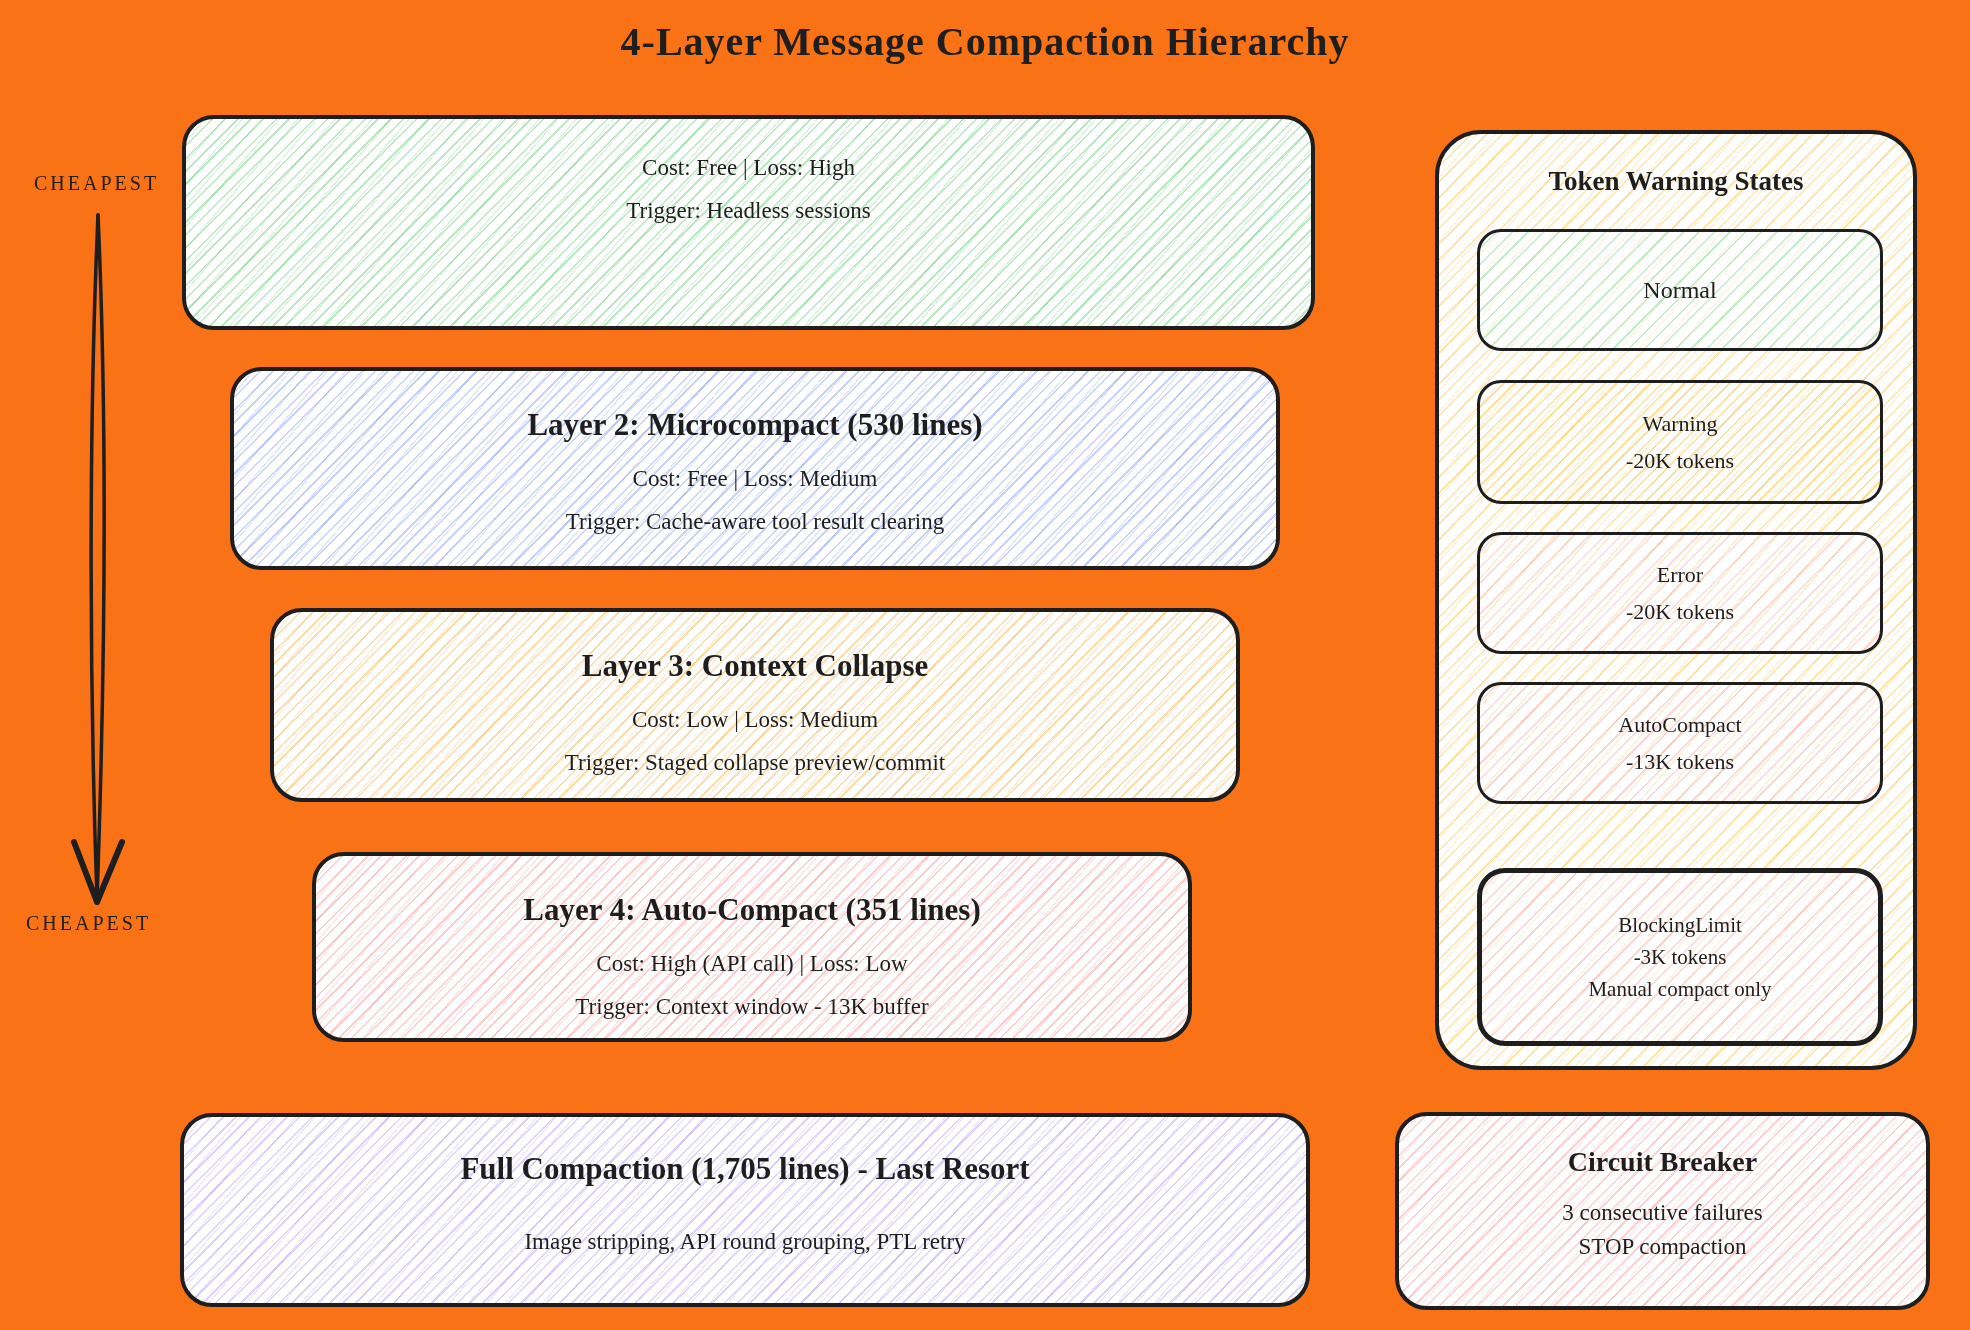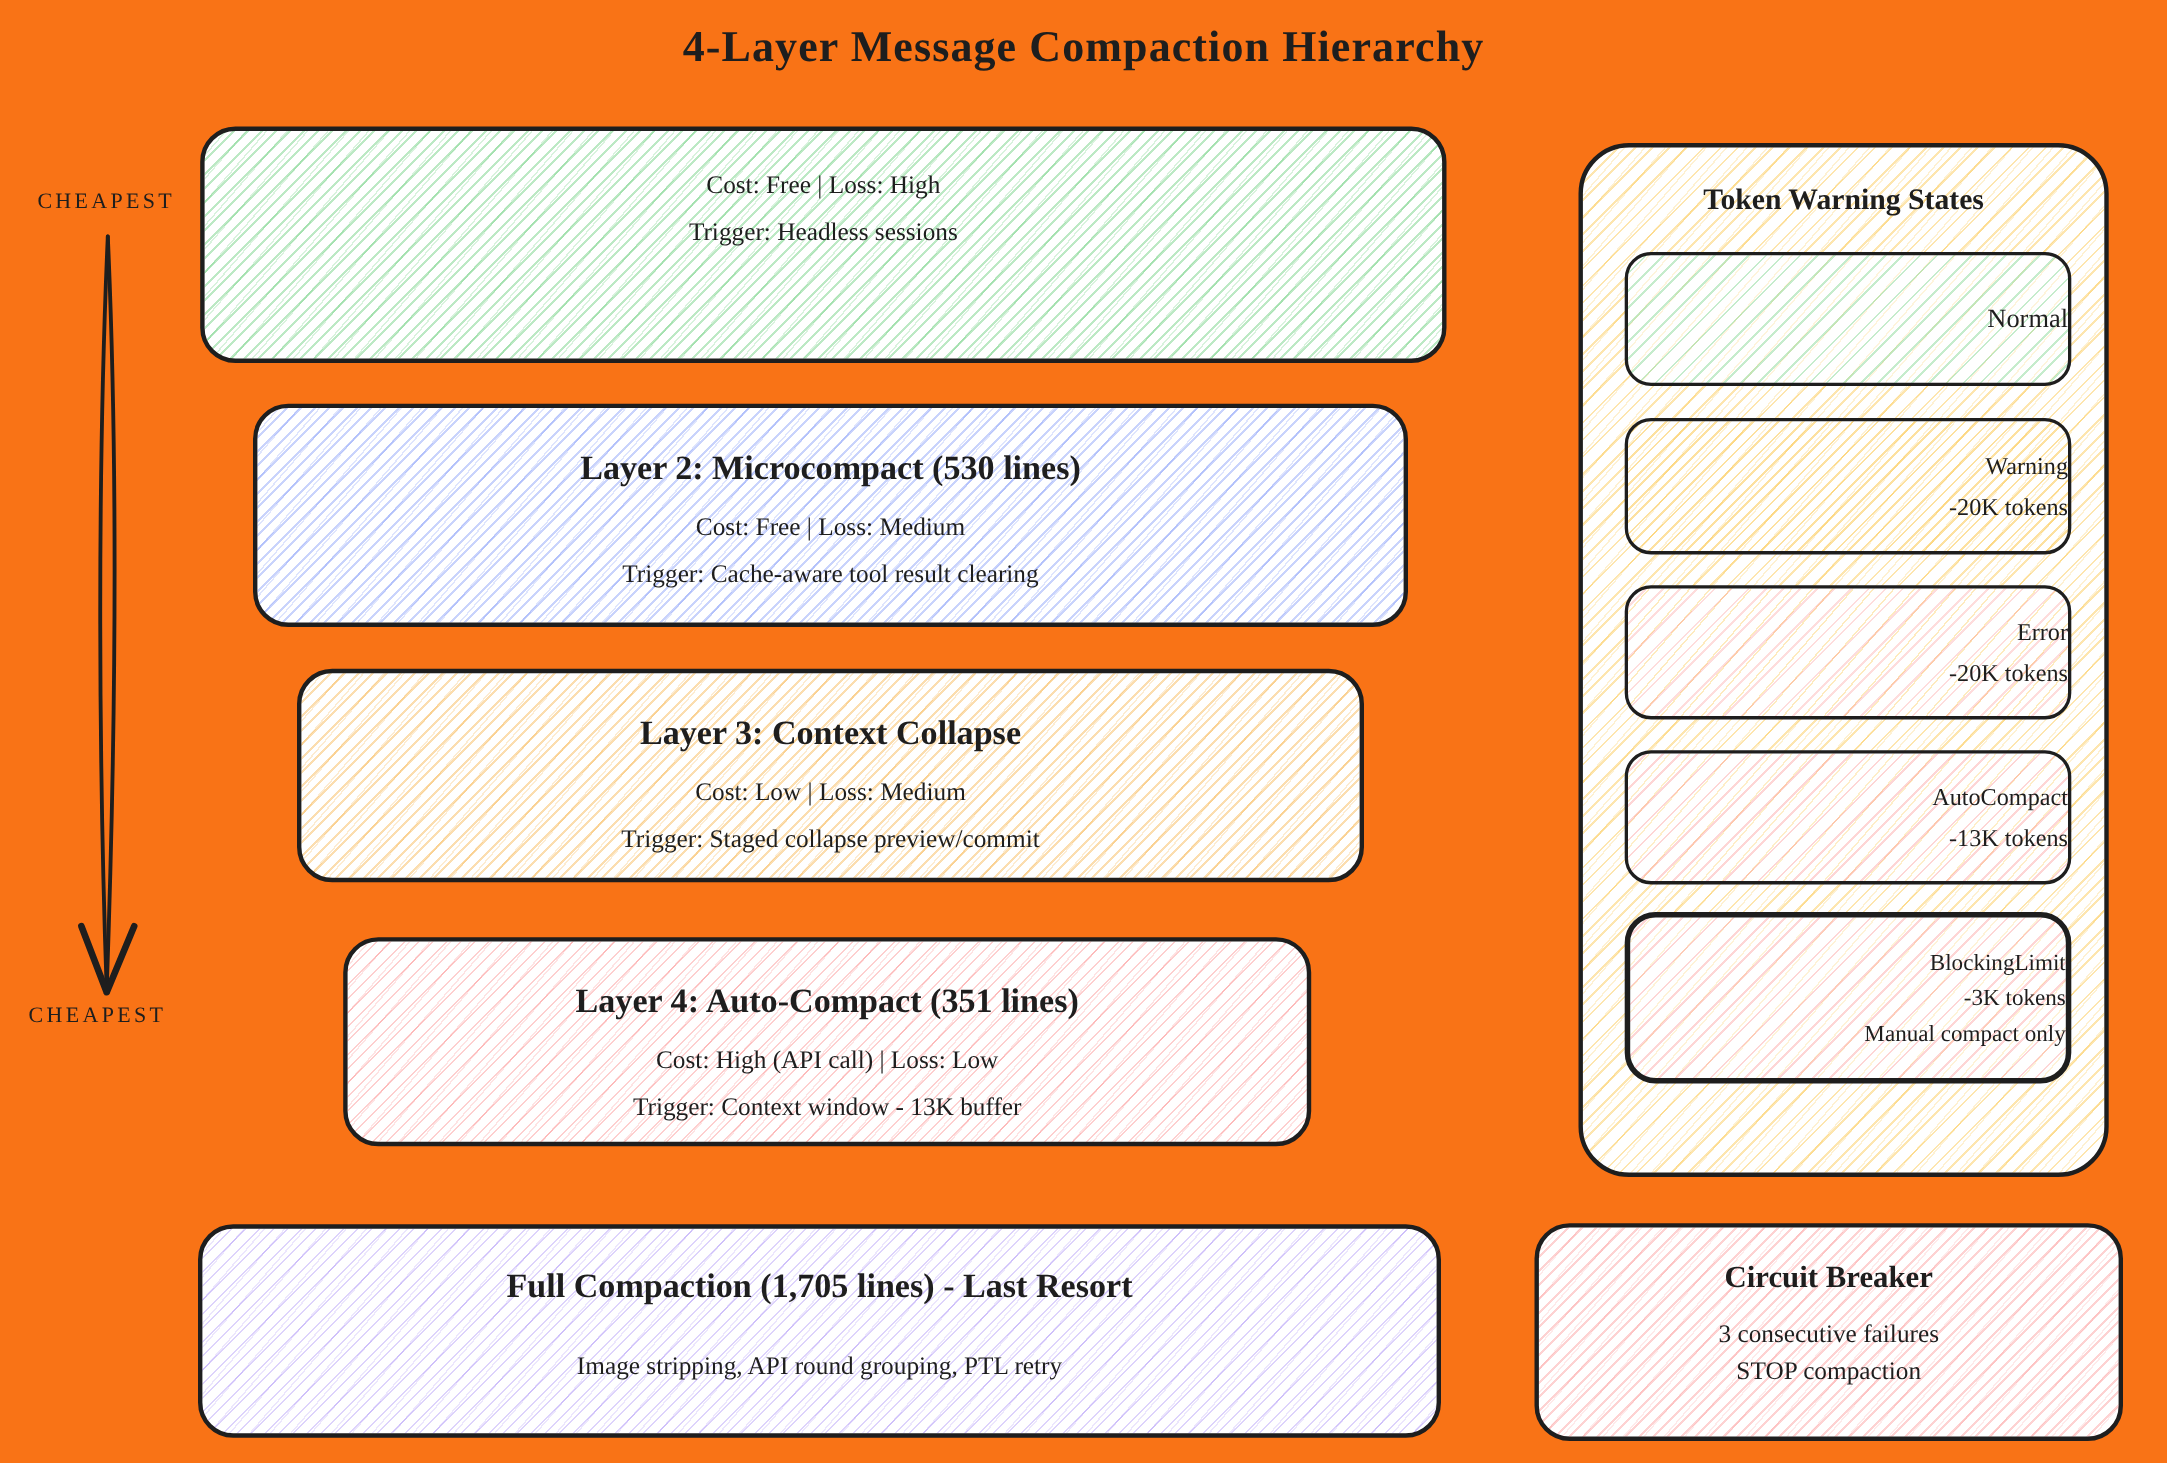--- a/index.html
+++ b/index.html
@@ -42,28 +42,28 @@
   .axis-arrow{position:absolute;left:38px;top:200px;}
   
   .panel{
     position:absolute;left:1435px;top:130px;width:482px;height:940px;
     border:4px solid #1e1e1e;border-radius:46px;box-sizing:border-box;
     --h1:rgba(250,176,5,.32);--h2:rgba(250,176,5,.18);--gap:11px;
   }
   .panel-title{margin-top:32px;text-align:center;font-size:27px;font-weight:700;}
   .state{
     position:absolute;left:38px;width:406px;border:3px solid #1e1e1e;border-radius:24px;
-    display:flex;flex-direction:column;align-items:flex-end;justify-content:center;
+    display:flex;flex-direction:column;align-items:center;justify-content:center;
     gap:11px;text-align:center;font-size:22px;font-weight:500;box-sizing:border-box;
   }
   .s0{top:95px;height:122px;--h1:rgba(64,192,87,.30);--h2:rgba(250,176,5,.14);font-size:24px;}
   .s1{top:246px;height:124px;--h1:rgba(250,176,5,.38);--h2:rgba(250,176,5,.18);--gap:8px;}
   .s2{top:398px;height:122px;--h1:rgba(250,82,82,.20);--h2:rgba(250,176,5,.26);}
   .s3{top:548px;height:122px;--h1:rgba(250,82,82,.24);--h2:rgba(250,176,5,.22);}
-  .s4{top:695px;height:156px;border-width:5px;border-radius:28px;gap:7px;font-size:21px;
+  .s4{top:734px;height:178px;border-width:5px;border-radius:28px;gap:7px;font-size:21px;
       --h1:rgba(250,82,82,.24);--h2:rgba(250,176,5,.16);}
   
   .breaker{
     left:1395px;top:1112px;width:535px;height:198px;padding-top:30px;gap:8px;
     --h1:rgba(250,82,82,.26);--h2:rgba(250,82,82,.12);
   }
   .breaker .box-title{font-size:28px;margin-bottom:14px;}
   .breaker .box-line{font-size:23px;}
 </style>
 </head>

